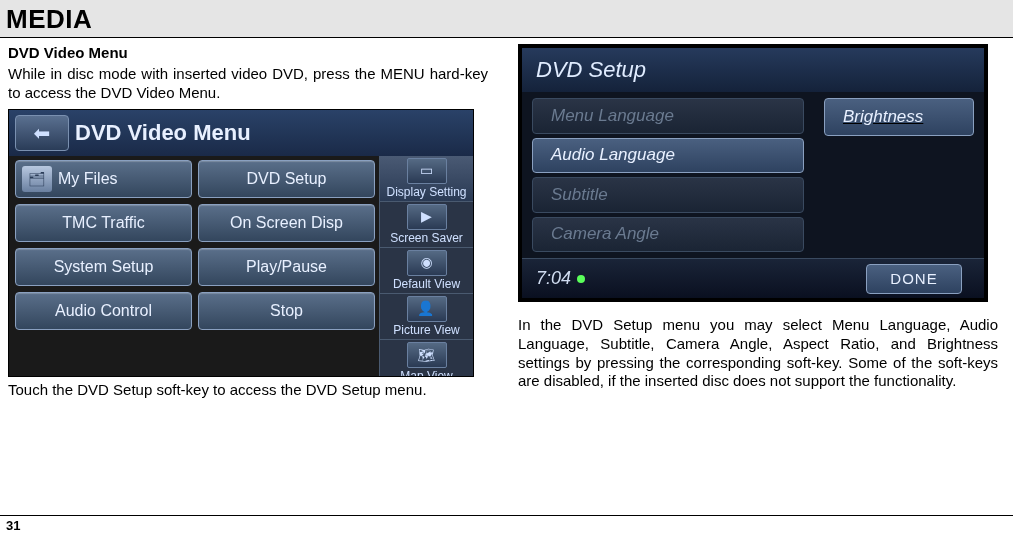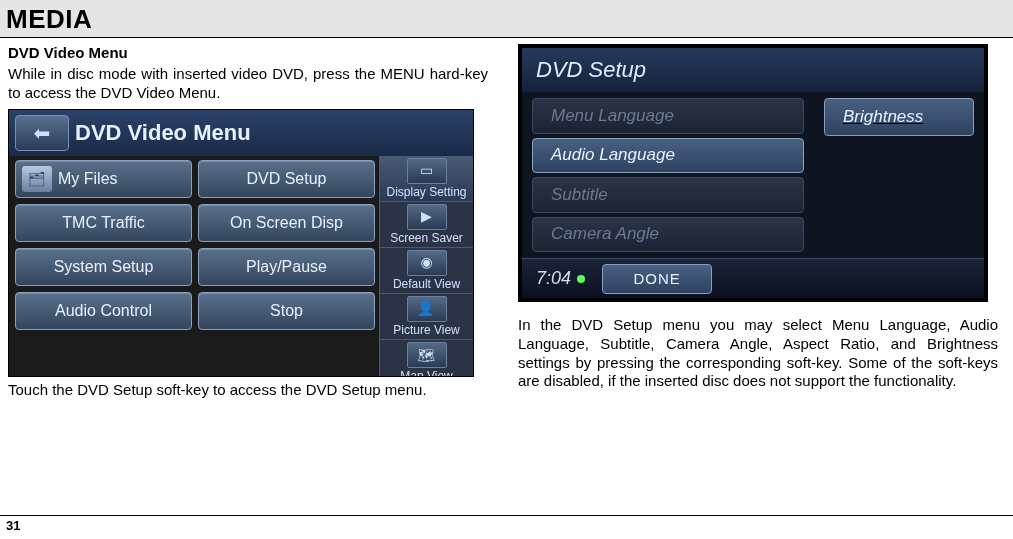--- a/index.html
+++ b/index.html
@@ -177,32 +177,32 @@
   }
   .fig2-item.disabled {
     background: linear-gradient(#2a3446, #1a2434);
     border: 1px solid #3a4a60;
     color: #6a7a90;
   }
   .fig2-status {
     height: 40px;
     background: linear-gradient(#1a2438, #0a1020);
     border-top: 1px solid #3a4a60;
-    display: flex; align-items: center; 
+    display: flex; align-items: center; justify-content: space-between;
     padding: 0 22px 0 14px;
   }
   .fig2-time {
     color: #d0dcf0; font-size: 18px; font-style: italic;
     display:flex; align-items:center; gap:6px;
   }
   .fig2-dot {
     width:8px; height:8px; background:#5aff5a; border-radius:50%;
   }
   .fig2-done {
-    width: 110px; height: 30px;
+    width: 96px; height: 30px;
     background: linear-gradient(#4a6080, #2e4260);
     border: 1px solid #8aa0c0;
     border-radius: 4px;
     color: #e8f0ff;
     display:flex; align-items:center; justify-content:center;
     font-size: 15px; letter-spacing: 1px; margin-left: 17px;
   }
 
   .footer {
     position: absolute;

